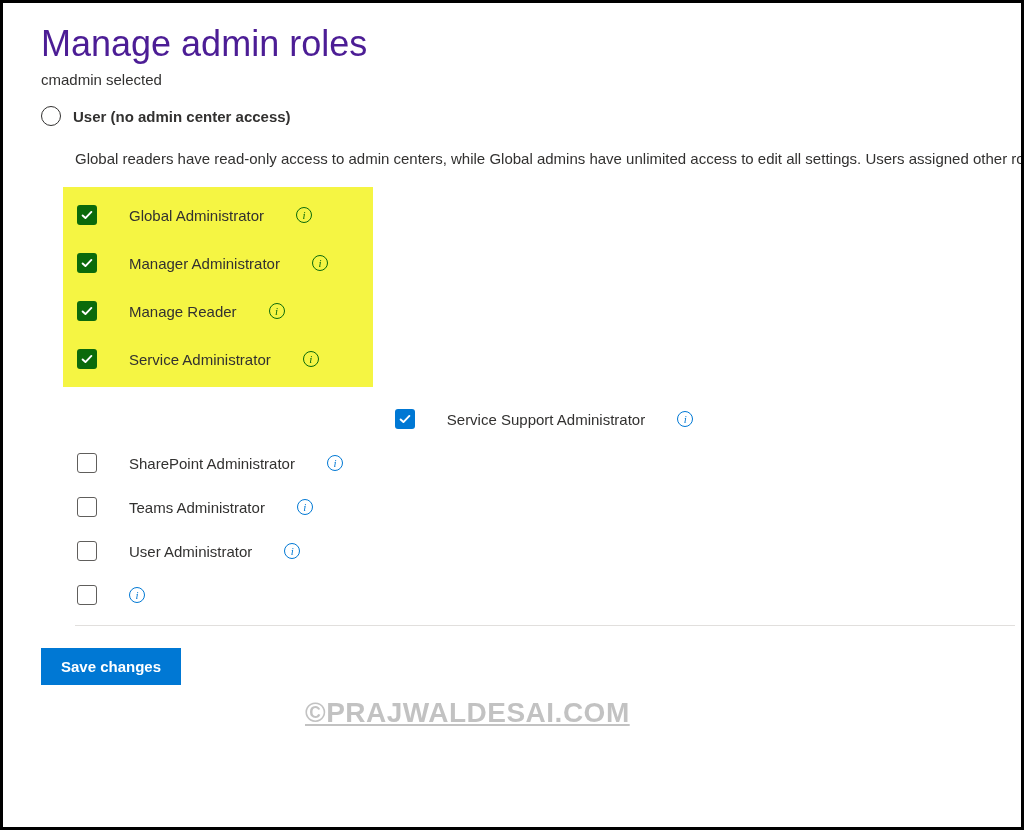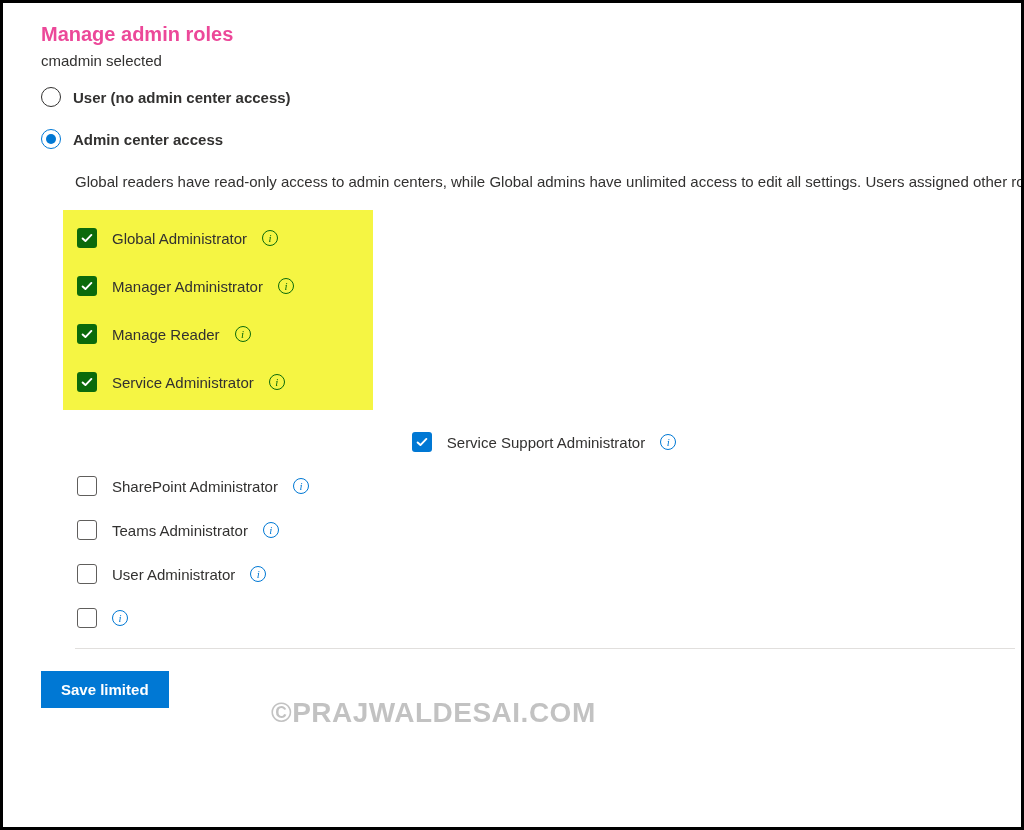--- a/index.html
+++ b/index.html
@@ -12,24 +12,24 @@
   .frame {
     width: 1024px;
     height: 830px;
     border: 3px solid #000;
     position: relative;
     padding: 20px 0 0 38px;
     overflow: hidden;
     background: #fff;
   }
   .page-title {
-    font-size: 20px;
-    font-weight: 700;
+    font-size: 36px;
+    font-weight: 400;
     margin: 0 0 6px 0;
-    color: #ec4899;
+    color: #4c1d95;
   }
   .page-subtitle {
     font-size: 15px;
     color: #323130;
     margin: 0 0 18px 0;
   }
   .radio-row {
     display: flex;
     align-items: center;
     gap: 12px;
@@ -66,21 +66,21 @@
     margin: 12px 0 18px 34px;
     line-height: 1.4;
     white-space: nowrap;
   }
   .roles-list {
     margin-left: 22px;
   }
   .role-row {
     display: flex;
     align-items: center;
-    gap: 15px;
+    gap: 32px;
     padding: 12px 10px 12px 14px;
     position: relative;
   }
   .highlight-block {
     background: #f5f543;
     padding-top: 4px;
     padding-bottom: 4px;
     width: 310px;
   }
   .highlight-block .role-row {
@@ -146,48 +146,43 @@
     border: none;
     padding: 10px 20px;
     font-size: 15px;
     font-weight: 600;
     cursor: pointer;
     margin-left: 0;
   }
   .watermark {
     position: absolute;
     top: 694px;
-    left: 268px;
+    left: 302px;
     font-size: 28px;
     font-weight: 700;
     color: rgba(120,120,120,0.45);
     letter-spacing: 0.5px;
     pointer-events: none;
     user-select: none;
+    text-decoration: underline;
   }
 </style>
 </head>
 <body>
 
 <div class="frame">
 
   <h1 class="page-title">Manage admin roles</h1>
   <div class="page-subtitle">cmadmin selected</div>
 
   <div class="radio-row">
     <div class="radio-outer"></div>
     <div class="radio-label">User (no admin center access)</div>
   </div>
 
-  <div class="radio-row">
-    <div class="radio-outer selected">
-      <div class="radio-inner"></div>
-    </div>
-    <div class="radio-label">Admin center access</div>
-  </div>
 
   <div class="description">Global readers have read-only access to admin centers, while Global admins have unlimited access to edit all settings. Users assigned other roles are more limited in what they can see and do.</div>
 
   <div class="roles-list">
 
     <div class="highlight-block">
 
       <div class="role-row">
         <div class="checkbox checked-green">
           <svg viewBox="0 0 16 16">
@@ -260,16 +255,16 @@
 
     <div class="role-row">
       <div class="checkbox unchecked"></div>
       <div class="info-icon blue">i</div>
     </div>
 
   </div>
 
   <hr class="divider">
 
-  <button class="save-button">Save limited</button>
+  <button class="save-button">Save changes</button>
 
   <div class="watermark">©PRAJWALDESAI.COM</div>
 </div>
 
 </body></html>

